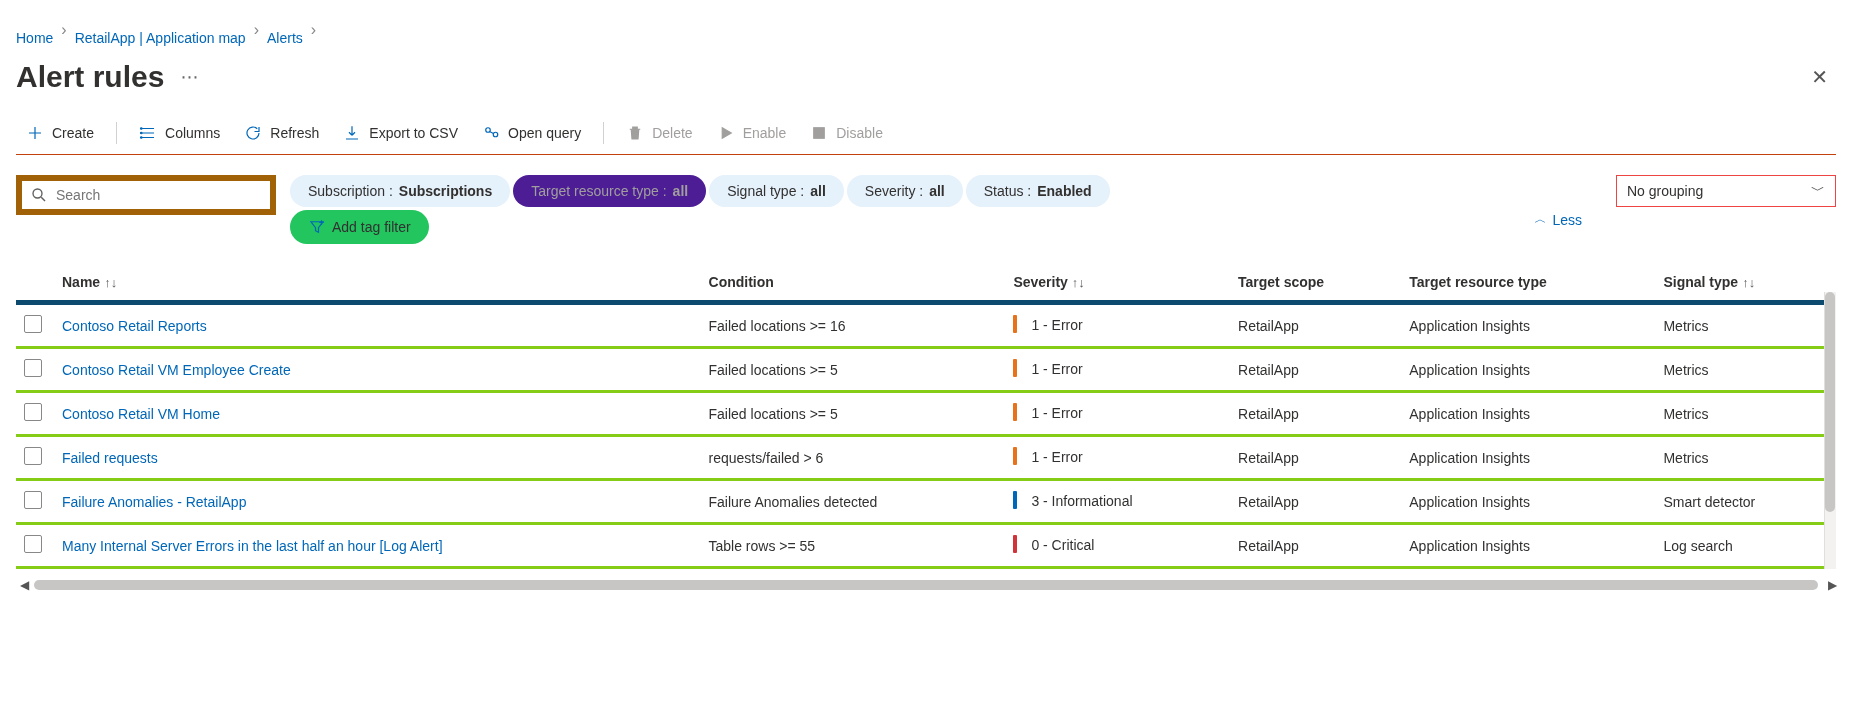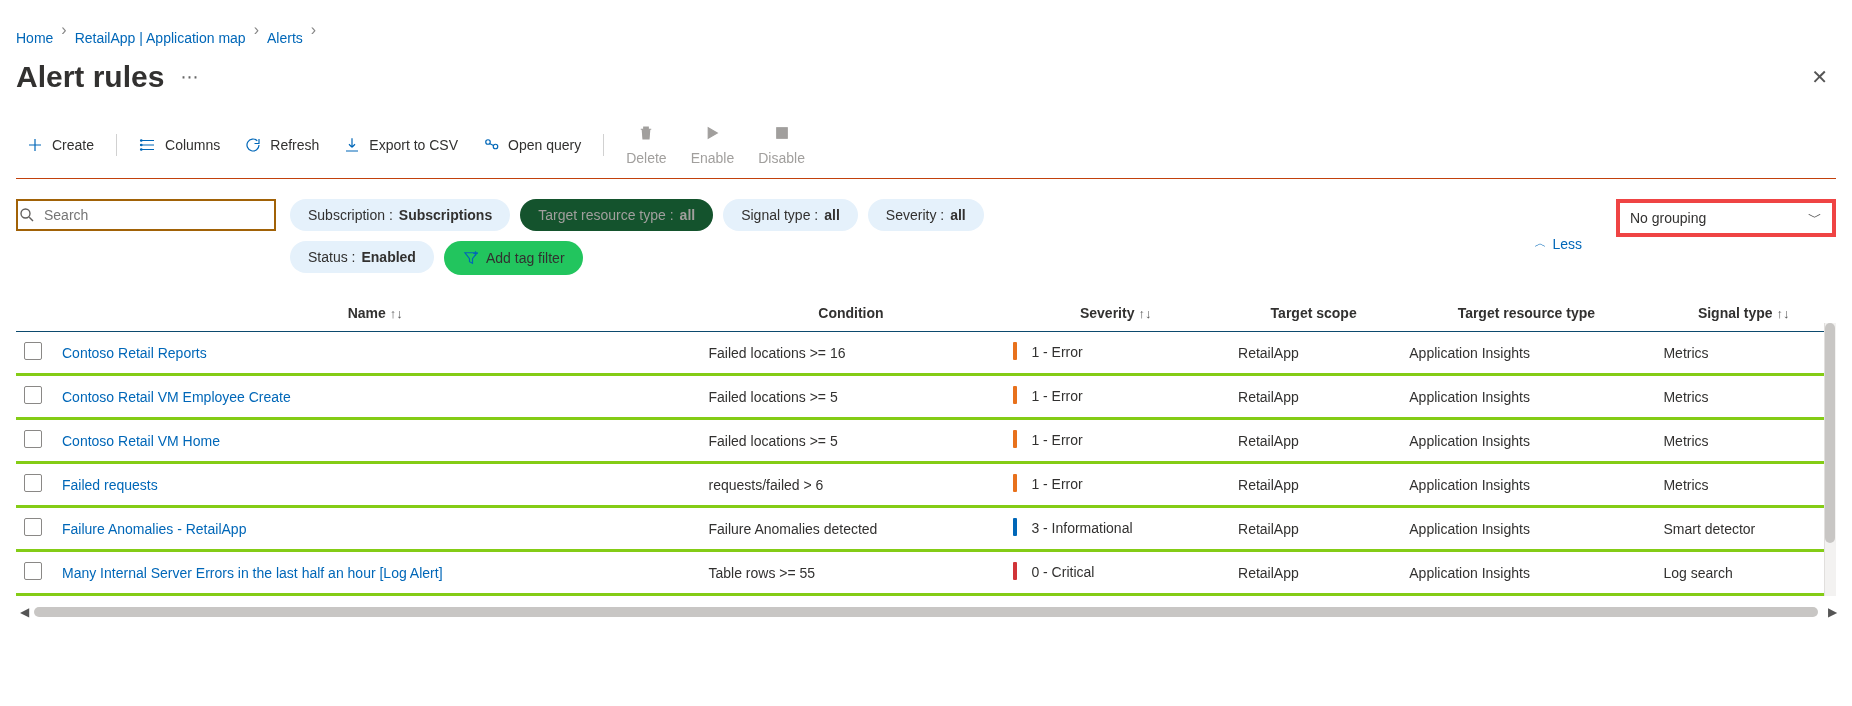--- a/index.html
+++ b/index.html
@@ -17,38 +17,38 @@
     .page-title-row { display:flex; align-items:center; justify-content:space-between; padding: 4px 0 18px 0; gap: 22px;}
     .page-title-left { display:flex; align-items:center; gap:16px;}
     .page-title { font-size: 30px; font-weight: 600; }
     .ellipsis-icon { color:#666; font-size:18px; cursor:pointer;}
     .close-icon { font-size:20px; color:#555; cursor:pointer; padding:4px 8px;}
     .toolbar { display:flex; align-items:center; gap:4px; padding: 6px 0; border-bottom:1px solid #c2410c; margin-bottom: 16px;}
     .tb-btn { display:flex; align-items:center; gap:8px; padding:6px 10px; cursor:pointer; border-radius:2px;}
     .tb-sep { width:1px; height:22px; background:#d1d1d1; margin:0 8px;}
     .tb-icon { display:inline-flex; align-items:center; justify-content:center; width:18px; height:18px; }
     .tb-icon svg { width:18px; height:18px; }
-    .disabled { color:#a19f9d; cursor:default;flex-direction:column; }
+    .disabled { color:#a19f9d; cursor:default; }
     .disabled .tb-icon svg { stroke:#a19f9d; fill:#a19f9d; }
     .filter-row { display:flex; align-items:flex-start; gap:14px; padding: 4px 0 20px 0; flex-wrap:wrap;}
-    .search-box { display:flex; align-items:center; border:2px solid #a16207; padding:5px 0; width:260px; gap:6px;}
+    .search-box { display:flex; align-items:center; border:6px solid #a16207; padding:5px 8px; width:260px; gap:6px;}
     .search-box input { border:none; outline:none; font-size:14px; flex:1; }
-    .pill-container { display:flex; flex-wrap:wrap; gap:10px; align-items:flex-start; max-width: 820px;}
+    .pill-container { display:flex; flex-wrap:wrap; gap:3px; align-items:flex-end; max-width: 820px;}
     .pill { background:#e5f1fb; border-radius:18px; padding:8px 18px; font-size:14px; cursor:pointer; display:inline-flex; align-items:center; gap:6px;}
-    .pill.dim { background:#14532d; color:#a19f9d;}
+    .pill.dim { background:#4c1d95; color:#a19f9d;}
     .pill-label { color:#323130; }
     .pill-value { font-weight:600; }
     .pill.dim .pill-label,.pill.dim .pill-value { color:#a19f9d;}
     .pill.light { background:#22c55e; border:none; }
     .less-toggle { display:flex; align-items:center; gap:6px; color:#0067b8; cursor:pointer; margin-left:auto; padding-top:36px; padding-right:20px;}
-    .grouping-select { border:4px solid #ef4444; padding:6px 10px; width:220px; display:flex; align-items:center; justify-content:space-between; cursor:pointer;}
+    .grouping-select { border:1px solid #ef4444; padding:6px 10px; width:220px; display:flex; align-items:center; justify-content:space-between; cursor:pointer;}
     .grouping-select .chev { color:#555;}
     .table-wrap { position:relative; }
     .table { width:100%; border-collapse:collapse;}
-    .table th { text-align:center; font-weight:600; padding:10px 12px 10px 8px; border-bottom:1px solid #0c4a6e; white-space:nowrap;}
+    .table th { text-align:left; font-weight:600; padding:10px 12px 10px 8px; border-bottom:5px solid #0c4a6e; white-space:nowrap;}
     .table th .sort { color:#555; font-size:13px; margin-left:4px;}
     .table td { padding:10px 12px 10px 8px; border-bottom:3px solid #84cc16; vertical-align:middle; white-space:nowrap;}
     .checkbox { width:18px; height:18px; border:1px solid #8a8886; border-radius:2px; display:inline-block;}
     .sev-badge { display:inline-flex; align-items:flex-end; gap:14px;}
     .sev-bar { width:4px; height:18px; display:inline-block; border-radius:1px;}
     .link-cell { color:#0067b8; cursor:pointer;}
     .scrollbar-rail-y { position:absolute; right:0; top:28px; bottom:0; width:12px; background:#f3f2f1; border-left:1px solid #e1dfdd;}
     .scrollbar-thumb-y { position:absolute; right:1px; top:28px; width:10px; height:220px; background:#c8c6c4; border-radius:5px;}
     .scrollbar-rail-x { height:16px; display:flex; align-items:center; margin-top:8px;}
     .scrollbar-arrow { width:12px; color:#555; font-size:12px; padding:0 4px;}

